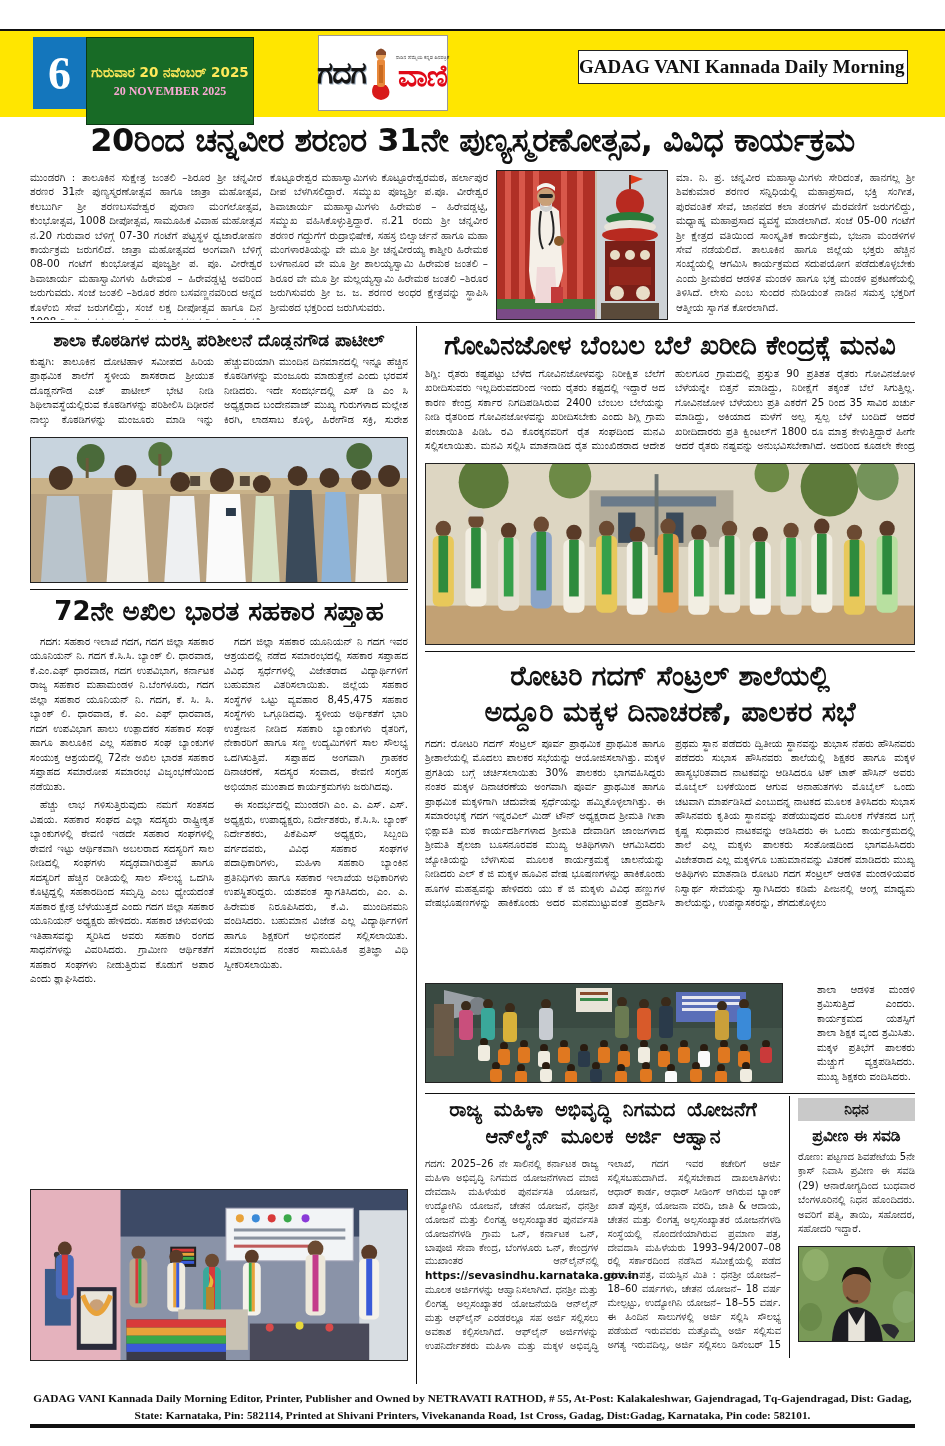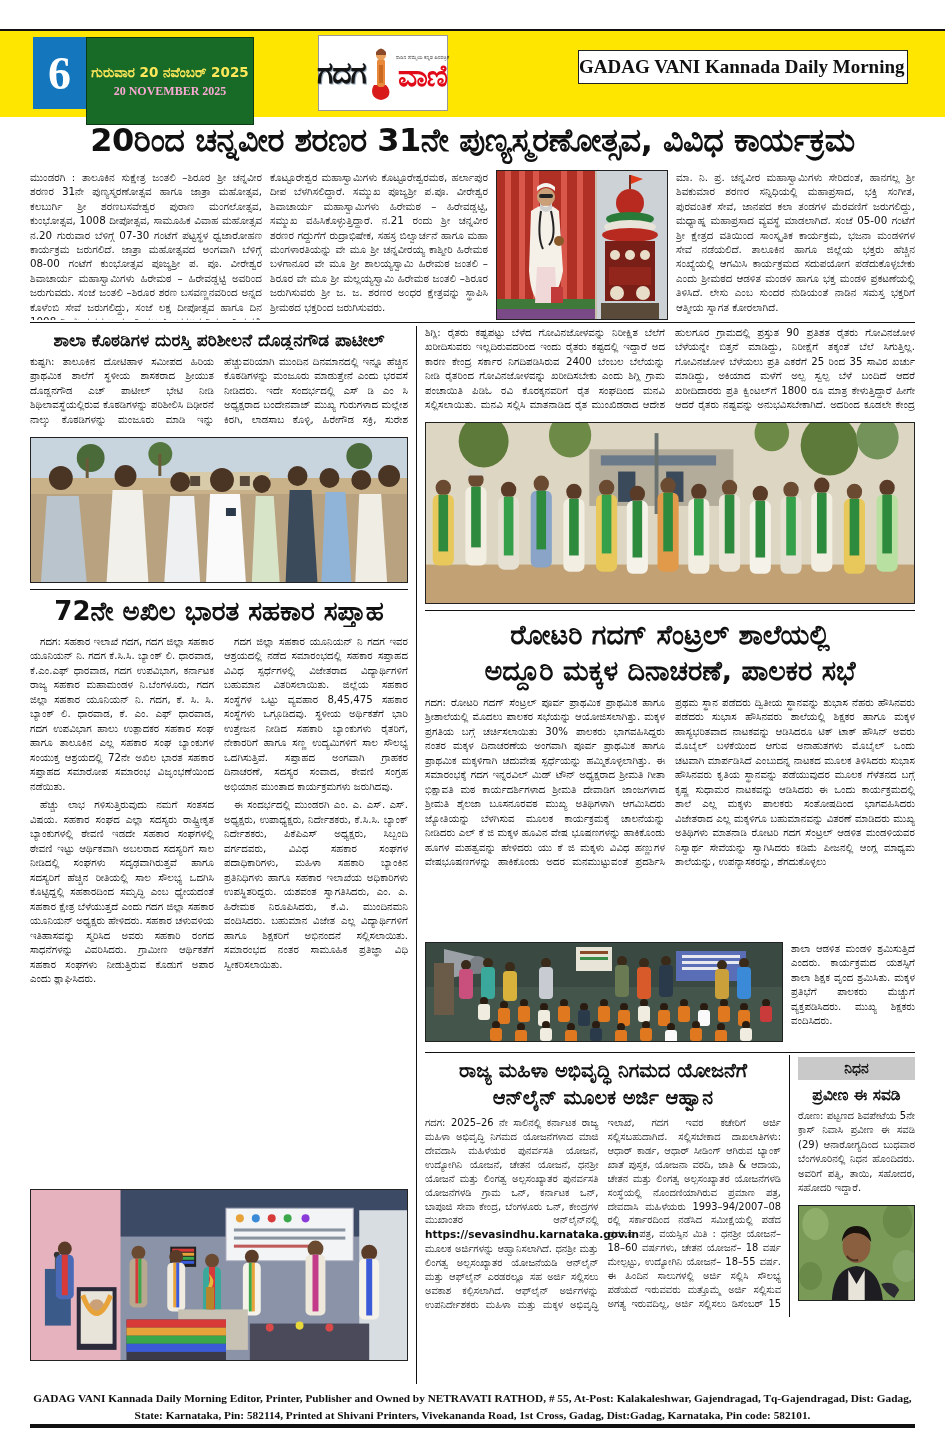--- a/index.html
+++ b/index.html
@@ -42,25 +42,25 @@
   .coop-body p{margin:0 0 4px 0;text-indent:10px;}
   .photo-coop{width:100%;height:172px;}
   
   .h-maize{font-size:26px;font-weight:bold;text-align:center;margin:4px 0 6px 0;white-space:nowrap;overflow:hidden;}
   .maize-body{height:90px;}
   .photo-farmers{width:100%;height:182px;}
   .h-rotary{font-size:27px;font-weight:bold;text-align:center;line-height:1.35;margin:6px 0 6px 0;}
   .rotary-body{height:244px;}
   .rotary-row{display:flex;gap:8px;height:104px;margin-top:2px;}
   .photo-children{width:358px;height:100px;border:1px solid #222;box-sizing:border-box;flex:0 0 358px;}
-  .rotary-side{flex:1;font-size:10.2px;line-height:1.42;text-align:justify;overflow:hidden;}
+  .rotary-side{flex:1;font-size:10.2px;line-height:1.42;text-align:justify;overflow:hidden;margin-left:26px;}
   .divR{border-top:1.5px solid #111;margin:6px 0 2px 0;}
   .bottom-row{display:flex;gap:8px;height:262px;}
   .women{width:356px;flex:0 0 356px;}
-  .h-women{font-size:19.5px;font-weight:bold;text-align:center;line-height:1.4;margin:2px 0 5px 0;}
+  .h-women{font-size:19.5px;font-weight:bold;text-align:center;line-height:1.4;margin:2px 0 5px 0;font-family:Liberation Mono, monospace;}
   .women-body{height:196px;font-size:9.9px;line-height:1.4;text-align:justify;column-count:2;column-gap:9px;overflow:hidden;}
   .women-link{font-weight:bold;font-size:10.5px;}
   .obit{flex:1;border-left:1.2px solid #111;padding-left:8px;box-sizing:border-box;}
   .obit-title{background:#c9c9c9;text-align:center;font-weight:bold;font-size:14px;padding:3px 0;margin:2px 0 6px 0;}
   .obit-name{text-align:center;font-weight:bold;font-size:15.5px;margin-bottom:5px;}
   .obit-body{font-size:10px;line-height:1.45;text-align:justify;height:92px;overflow:hidden;}
   .obit-photo{width:100%;height:96px;border:1px solid #222;box-sizing:border-box;margin-top:4px;}
   
   .footer{position:absolute;left:30px;top:1390px;width:885px;text-align:center;font-family:"Liberation Serif",serif;font-weight:bold;font-size:11.3px;line-height:1.5;}
   .footer-bar{position:absolute;left:30px;top:1424px;width:885px;height:4px;background:#111;}
@@ -282,20 +282,21 @@
             <circle cx="240" cy="136" r="4" fill="#d84a4a"></circle>
               <circle cx="270" cy="134" r="4" fill="#e8d83a"></circle>
               <circle cx="300" cy="136" r="4" fill="#d84a4a"></circle>
           </svg>
         </div>
       </div>
     </div>
 
     <div class="colR">
       <div>
+        <div class="h-maize">ಗೋವಿನಜೋಳ ಬೆಂಬಲ ಬೆಲೆ ಖರೀದಿ ಕೇಂದ್ರಕ್ಕೆ ಮನವಿ</div>
         <div class="body2 maize-body">ಶಿಗ್ಲಿ: ರೈತರು ಕಷ್ಟಪಟ್ಟು ಬೆಳೆದ ಗೋವಿನಜೋಳವನ್ನು ನಿರೀಕ್ಷಿತ ಬೆಲೆಗೆ ಖರೀದಿಸುವರು ಇಲ್ಲದಿರುವದರಿಂದ ಇಂದು ರೈತರು ಕಷ್ಟದಲ್ಲಿ ಇದ್ದಾರೆ ಅದ ಕಾರಣ ಕೇಂದ್ರ ಸರ್ಕಾರ ನಿಗದಿಪಡಿಸಿರುವ 2400 ಬೆಂಬಲ ಬೆಲೆಯನ್ನು ನೀಡಿ ರೈತರಿಂದ ಗೋವಿನಜೋಳವನ್ನು ಖರೀದಿಸಬೇಕು ಎಂದು ಶಿಗ್ಲಿ ಗ್ರಾಮ ಪಂಚಾಯಿತಿ ಪಿಡಿಓ ರವಿ ಕೊರಕ್ಕನವರಿಗೆ ರೈತ ಸಂಘದಿಂದ ಮನವಿ ಸಲ್ಲಿಸಲಾಯಿತು. ಮನವಿ ಸಲ್ಲಿಸಿ ಮಾತನಾಡಿದ ರೈತ ಮುಂಖಿಡರಾದ ಆದೇಶ ಹುಲಗೂರ ಗ್ರಾಮದಲ್ಲಿ ಪ್ರಸ್ತುತ 90 ಪ್ರತಿಶತ ರೈತರು ಗೋವಿನಜೋಳ ಬೆಳೆಯನ್ನೇ ಬಿತ್ತನೆ ಮಾಡಿದ್ದು, ನಿರೀಕ್ಷೆಗೆ ತಕ್ಕಂತೆ ಬೆಲೆ ಸಿಗುತ್ತಿಲ್ಲ. ಗೋವಿನಜೋಳ ಬೆಳೆಯಲು ಪ್ರತಿ ಎಕರೆಗೆ 25 ರಿಂದ 35 ಸಾವಿರ ಖರ್ಚು ಮಾಡಿದ್ದು, ಅಕಿಯಾದ ಮಳೆಗೆ ಅಲ್ಪ ಸ್ವಲ್ಪ ಬೆಳೆ ಬಂದಿದೆ ಆದರೆ ಖರೀದಿದಾರರು ಪ್ರತಿ ಕ್ವಿಂಟಲ್‌ಗೆ 1800 ರೂ ಮಾತ್ರ ಕೇಳುತ್ತಿದ್ದಾರೆ ಹೀಗೇ ಆದರೆ ರೈತರು ನಷ್ಟವನ್ನು ಅನುಭವಿಸಬೇಕಾಗಿದೆ. ಅದರಿಂದ ಕೂಡಲೇ ಕೇಂದ್ರ ಸರ್ಕಾರ ನಿಗದಿಪಡಿಸಿದ 2400ರೂ ಬೆಂಬಲ ಬೆಲೆಯನ್ನು ನೀಡಿ ಖರೀದಿ ಮಾಡಬೇಕು ಎಂದು ಆಗ್ರಹಿಸಿದರು. ಇದೇ ಸಂದರ್ಭದಲ್ಲಿ ಡಿ.ವಾಯ್.ಹುನಗುಂದ, ರಾಮಣ್ಣ ಲಮಾಣಿ, ಮರಡಣ್ಣ ಗೋಣೆಪ್ಪನವರ, ಶಂಭು ಹುನಗುಂದ, ಭರತ ಬಳಿಗಾರ, ಅಶೋಕ ಶಿರಹಟ್ಟಿ, ಮುಟ್ಟಪ್ಪ ಕಿಡದಾರ, ಬಸಪ್ಪ ಬೂದಿ, ಸೋಮಣ್ಣ ಡಾಣಗಲ್, ಕುದರಣ್ಣ ಪವಾಡದ, ಎಮ್.ಎಮ್.ಚಿಕ್ಕಣಗೇರಿ ಇತರರು ಇದ್ದರು.</div>
         <div class="photo-frame photo-farmers">
           <svg width="100%" height="100%" viewBox="0 0 508 178" preserveAspectRatio="none">
             <rect width="508" height="178" fill="#ddd6c2"></rect>
             <circle cx="60" cy="18" r="26" fill="#5d7a3a"></circle>
               <circle cx="150" cy="12" r="22" fill="#6d8a46"></circle>
             <circle cx="420" cy="22" r="30" fill="#5d7a3a"></circle>
               <circle cx="470" cy="14" r="22" fill="#74935a"></circle>
               <circle cx="360" cy="10" r="18" fill="#6d8a46"></circle>
             <rect x="170" y="26" width="150" height="56" fill="#b3ac9a"></rect>

